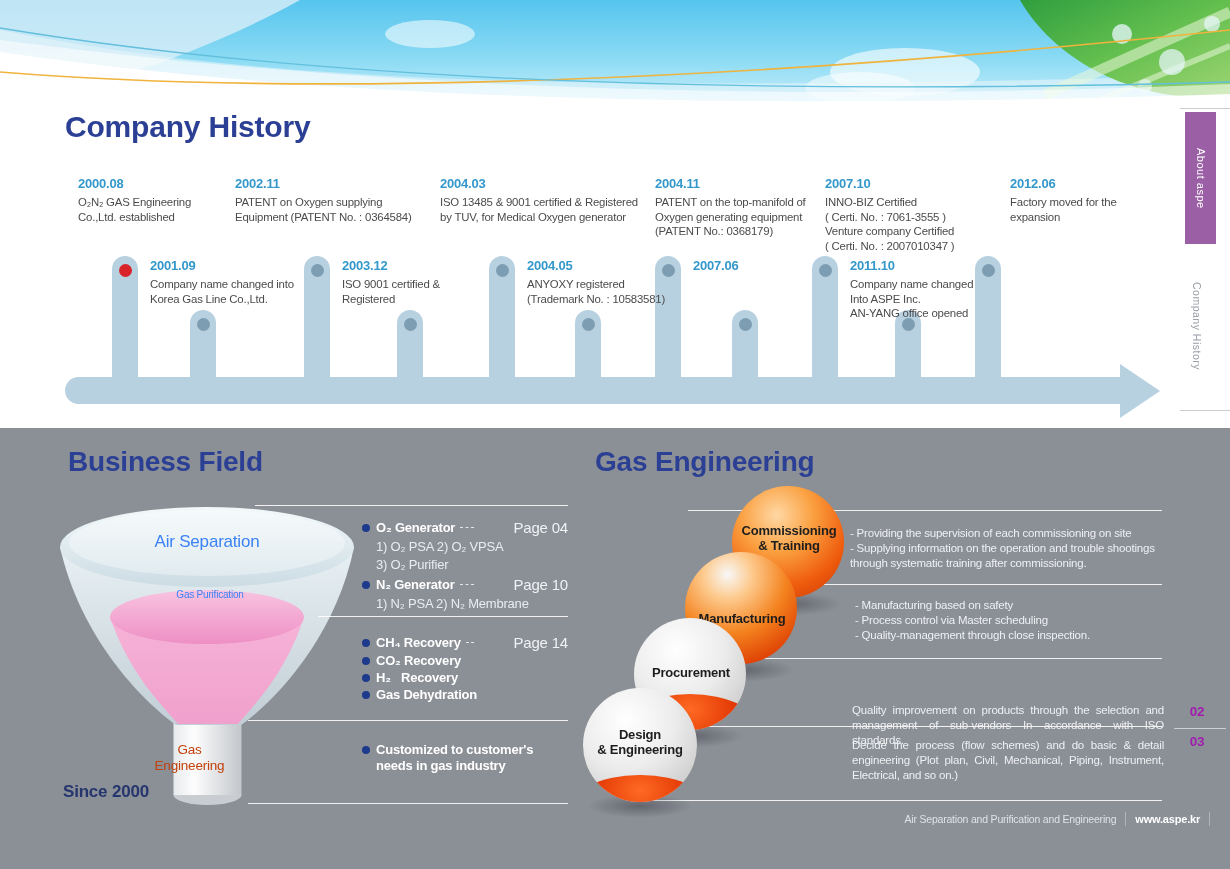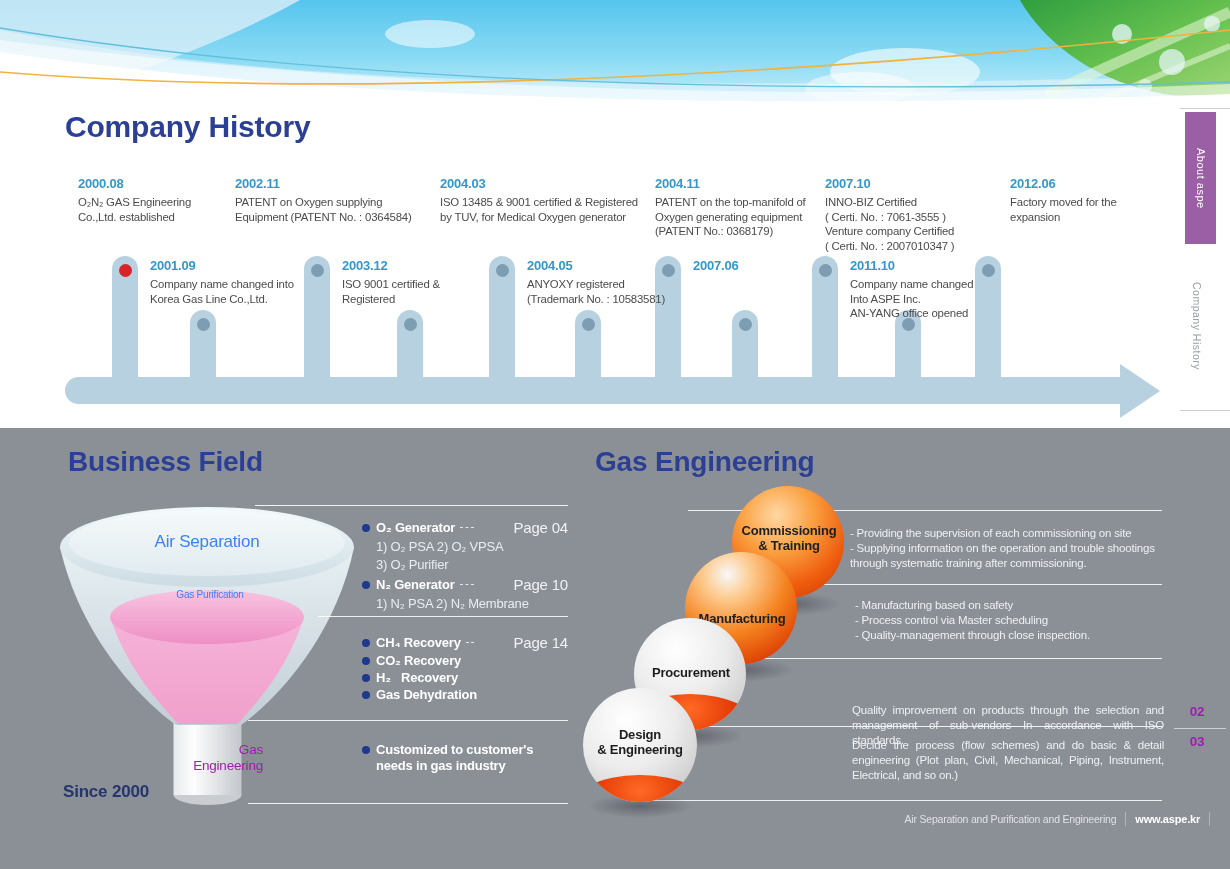--- a/index.html
+++ b/index.html
@@ -252,21 +252,21 @@
       <rect x="123.5" y="228" width="68" height="72" fill="url(#stemg)"></rect>
       <path d="M 10 52 C 30 142 92 206 126 230 L 191 230 C 225 206 286 142 304 52 Z" fill="url(#coneg)"></path>
       <path d="M 60 122 C 80 182 118 216 128 229 L 188 229 C 198 216 235 182 254 122 Z" fill="url(#pinkg)"></path>
       <ellipse cx="157" cy="122" rx="97" ry="27" fill="url(#pinkell)"></ellipse>
       <ellipse cx="157" cy="52" rx="147" ry="40" fill="url(#topell)"></ellipse>
       <ellipse cx="157" cy="48" rx="138" ry="33" fill="#ffffff" opacity="0.35"></ellipse>
     </svg>
   </div>
   <div class="abs funnel-label" style="left:117px;top:532px;width:180px;font-size:17px;">Air Separation</div>
   <div class="abs funnel-label" style="left:125px;top:589px;width:170px;font-size:10px;">Gas Purification</div>
-  <div class="abs" style="left:148px;top:742px;width:115px;text-align:right;font-size:13.5px;color:#a21caf;line-height:1.2;white-space:pre-line;">Gas
+  <div class="abs" style="left:132px;top:742px;width:115px;text-align:center;font-size:13.5px;color:#c2410c;line-height:1.2;white-space:pre-line;">Gas
 Engineering</div>
   <div class="abs since" style="left:63px;top:782px;">Since 2000</div>
 
   <div class="abs wline" style="left:255px;top:505px;width:313px;"></div>
   <div class="abs wline" style="left:318px;top:616px;width:250px;"></div>
   <div class="abs wline" style="left:248px;top:720px;width:320px;"></div>
   <div class="abs wline" style="left:248px;top:803px;width:320px;"></div>
 
   <div class="abs" style="left:362px;top:519px;width:206px;">
     <div class="bf-row">

